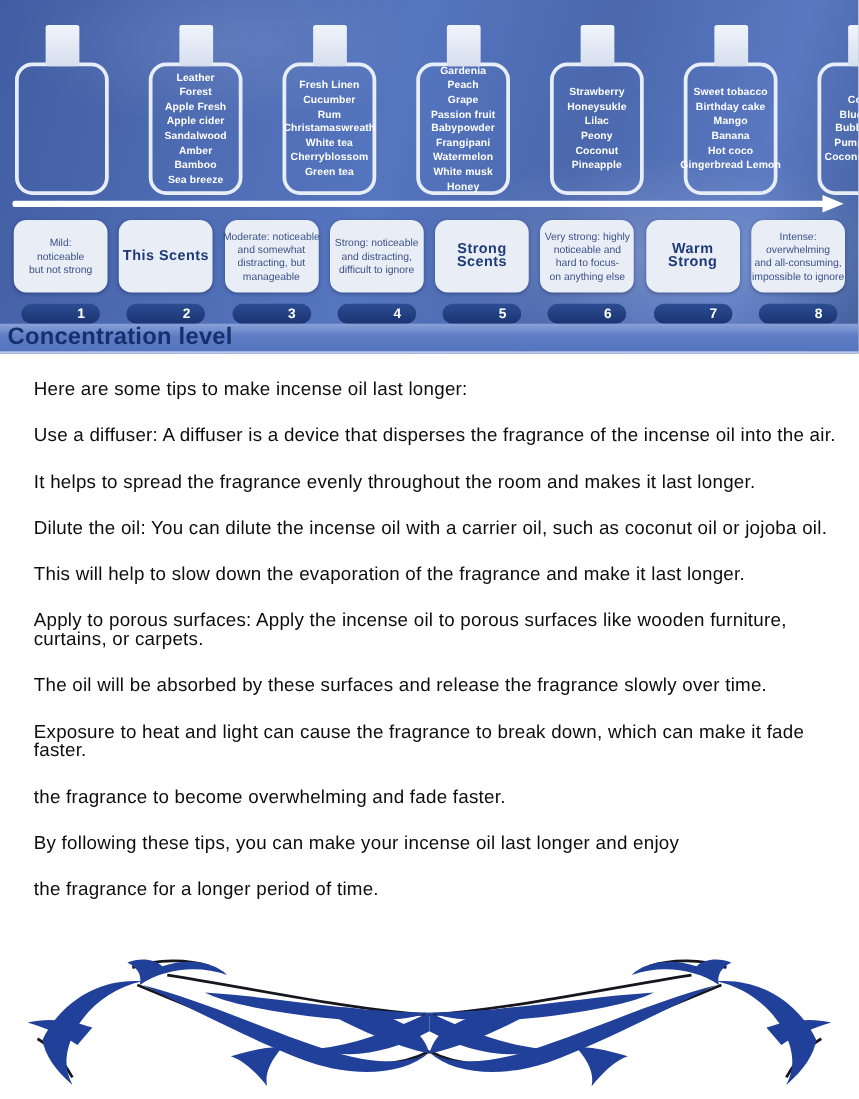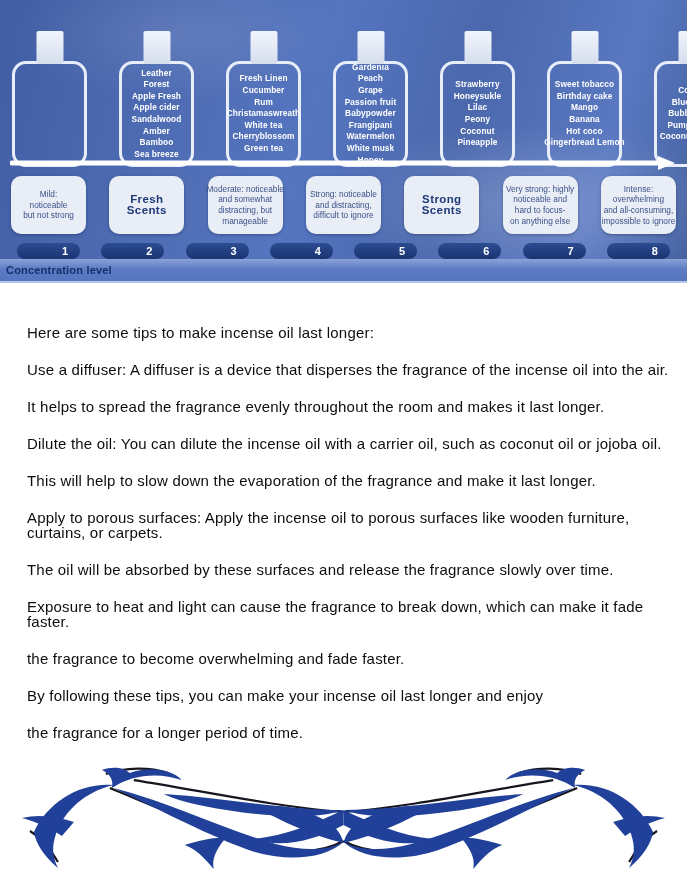--- a/index.html
+++ b/index.html
@@ -6,21 +6,21 @@
   .page{position:relative;width:687px;height:879px;overflow:hidden;
         font-family:"Liberation Sans",sans-serif;background:#ffffff;}
 
   
   .panel{position:absolute;top:0;left:0;width:687px;height:283px;
     background:
       radial-gradient(ellipse 320px 130px at 78% 72%, rgba(255,255,255,.20), transparent 62%),
       radial-gradient(ellipse 280px 110px at 26% 12%, rgba(255,255,255,.10), transparent 60%),
       linear-gradient(105deg,#415da3 0%,#4e6cb3 25%,#5575bf 45%,#4b68ad 65%,#5978c1 85%,#44609f 100%);}
 
-  .bottles-row{position:absolute;top:31px;left:0;right:0;display:flex;
+  .bottles-row{position:absolute;top:20px;left:0;right:0;display:flex;
     justify-content:space-between;padding:0 12px;gap:32px;}
   .bottle-wrap{position:relative;width:75px;height:136px;flex:0 0 auto;}
   .cap{position:absolute;top:0;left:50%;transform:translateX(-50%);
     width:27px;height:33px;background:linear-gradient(#f0f4fb,#d6deee);
     border-radius:2px 2px 3px 3px;z-index:2;}
   .bottle-body{position:absolute;top:30px;left:0;right:0;bottom:0;
     border:3.5px solid #e8eef9;border-radius:14px;
     display:flex;align-items:center;justify-content:center;}
   .scents{color:#ffffff;font-weight:bold;font-size:8.3px;line-height:11.6px;
     text-align:center;white-space:pre;letter-spacing:.1px;}
@@ -40,25 +40,25 @@
     justify-content:space-between;padding:0 11px;}
   .pill-cell{width:75px;flex:0 0 auto;display:flex;justify-content:center;}
   .pill{width:63px;height:16px;background:linear-gradient(#2c4c92,#1b3472);
     border-radius:9px;color:#ffffff;font-size:11px;font-weight:bold;
     display:flex;align-items:center;justify-content:flex-end;
     padding-right:12px;box-sizing:border-box;}
 
   .strip{position:absolute;top:259px;left:0;right:0;height:22px;
     background:linear-gradient(180deg,#8ba2d8,#5d7cc4 45%,#5575bf);
     border-bottom:2px solid #b9c7e6;display:flex;align-items:center;}
-  .strip-label{color:#16306e;font-weight:bold;font-size:11px;
+  .strip-label{color:#16306e;font-weight:bold;font-size:19px;
     letter-spacing:.2px;padding-left:6px;}
 
   
-  .tips{position:absolute;top:283px;left:0;right:0;padding:21px 10px 0 27px;margin-top:21px;}
+  .tips{position:absolute;top:283px;left:0;right:0;padding:21px 10px 0 27px;}
   .tips p{margin:0 0 22px 0;font-size:15px;line-height:15px;color:#0d0d0d;
     letter-spacing:.2px;}
 
   
   .flourish{position:absolute;top:764px;left:14px;}
 </style>
 </head>
 <body>
 
 <div class="page">
@@ -160,38 +160,39 @@
     <svg class="arrow-svg" width="667" height="16" viewBox="0 0 667 16">
       <line x1="2" y1="8" x2="651" y2="8" stroke="#ffffff" stroke-width="5" stroke-linecap="round"></line>
       <path d="M648,1 L665,8 L648,15 Z" fill="#ffffff"></path>
     </svg>
 
     <div class="cards-row">
   <div class="level-card">Mild:
 noticeable
 but not strong</div>
 
-  <div class="level-card em">Fresh Scents</div>
+  <div class="level-card em">This Scents</div>
 
   <div class="level-card">Moderate: noticeable
 and somewhat
 distracting, but
 manageable</div>
 
   <div class="level-card">Strong: noticeable
 and distracting,
 difficult to ignore</div>
 
   <div class="level-card em">Strong Scents</div>
 
   <div class="level-card">Very strong: highly
 noticeable and
 hard to focus-
 on anything else</div>
 
+  <div class="level-card em">Warm Strong</div>
 
   <div class="level-card">Intense:
 overwhelming
 and all-consuming,
 impossible to ignore</div>
 </div>
     <div class="pills-row">
   <div class="pill-cell">
     <div class="pill">
       <span>1</span>

